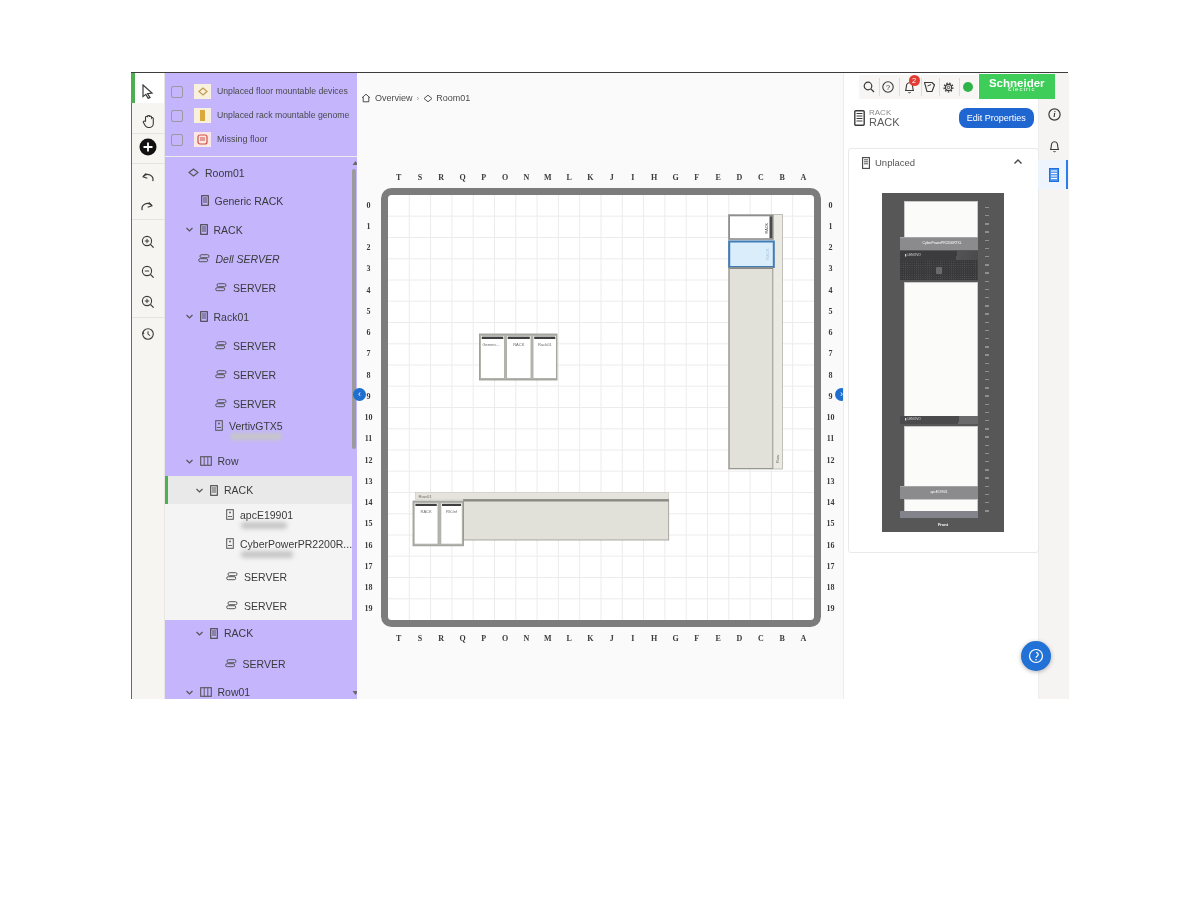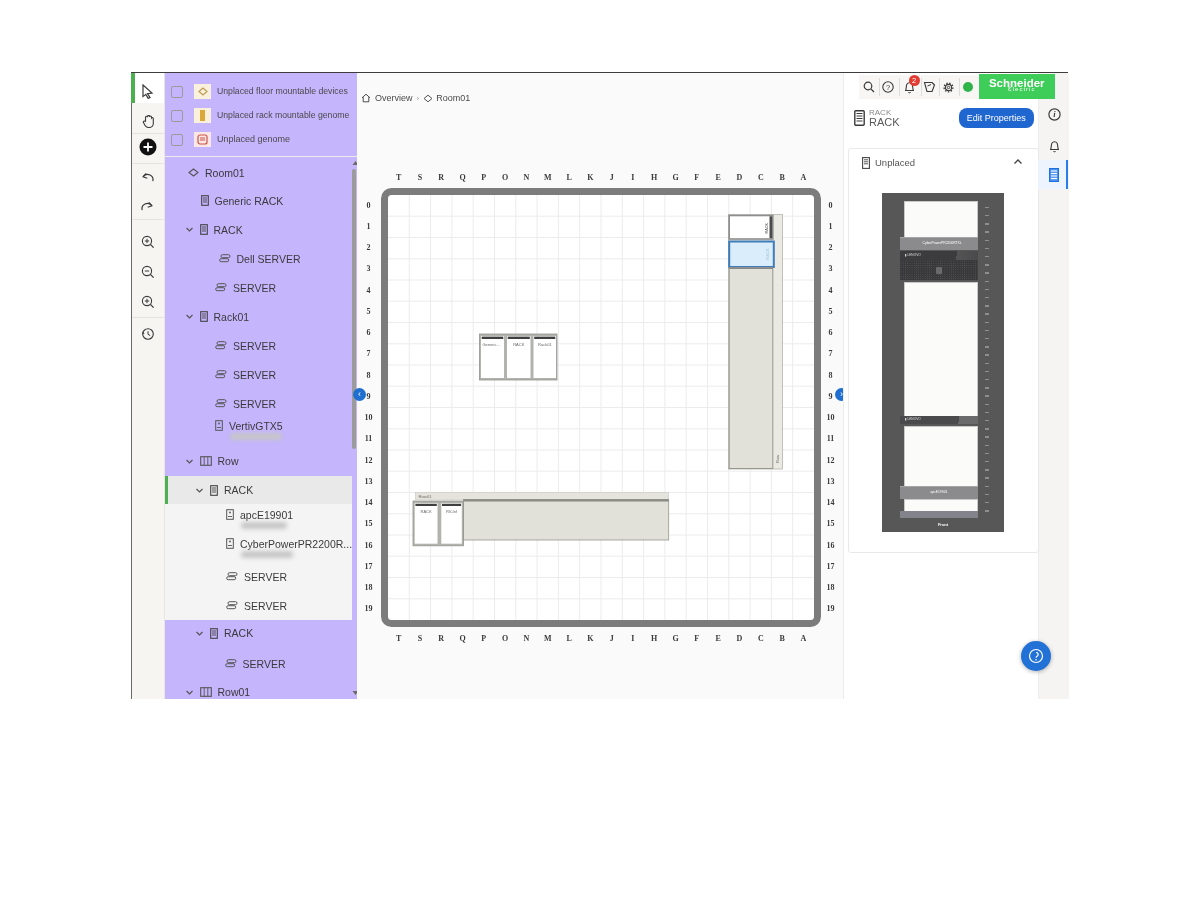--- a/index.html
+++ b/index.html
@@ -90,21 +90,21 @@
   <div class="abs" style="left:29.5px;top:34.5px;width:17px;height:15px;background:#faf1dc;"></div>
   <div class="abs" style="left:35.5px;top:36.5px;width:5px;height:11px;background:#dba839;"></div>
   <div class="abs" style="left:52.5px;top:37px;font-size:8.7px;color:#4a4a4a;">Unplaced rack mountable genome</div>
 
   <div class="abs" style="left:6px;top:61px;width:10px;height:10px;border:1.5px solid #9a9a9a;border-radius:2px;"></div>
   <div class="abs" style="left:29.5px;top:58.5px;width:17px;height:15px;background:#fbe7e4;"></div>
   <svg class="abs" style="left:32.5px;top:60.5px;" width="11" height="11" viewBox="0 0 11 11">
     <rect x="1" y="1" width="9" height="9" rx="2" fill="none" stroke="#cf5048" stroke-width="1.2"></rect>
     <path d="M3 4 H8 M3 6 H8" stroke="#cf5048" stroke-width="1"></path>
   </svg>
-  <div class="abs" style="left:52.5px;top:61px;font-size:9px;color:#4a4a4a;">Unplaced genome</div>
+  <div class="abs" style="left:52.5px;top:61px;font-size:9px;color:#4a4a4a;">Missing floor</div>
 
   <div class="abs" style="left:0;top:83px;width:192.5px;height:1px;background:#ececec;"></div>
 
   <div class="abs" style="left:0;top:403px;width:187px;height:28px;background:#e9e9e9;"></div>
 
   <div class="abs" style="left:0;top:403px;width:3.5px;height:28px;background:#4caf50;"></div>
 
   <div class="abs" style="left:0;top:431px;width:187px;height:116px;background:#f4f4f4;"></div>
 
   <div class="trow" style="left:23.5px;top:85px;"><svg width="11" height="9" viewBox="0 0 11 9">
@@ -116,21 +116,21 @@
           <path d="M2 3 H6 M2 5 H6 M2 7 H6" stroke="#444" stroke-width="0.9"></path>
         </svg>Generic RACK</div>
 
   <div class="trow" style="left:20px;top:142px;"><svg class="chev" width="9" height="9" viewBox="0 0 9 9">
           <path d="M1.5 3 L4.5 6 L7.5 3" fill="none" stroke="#555" stroke-width="1.2"></path>
         </svg><svg width="8" height="11" viewBox="0 0 8 11">
           <rect x="0.7" y="0.7" width="6.6" height="9.6" fill="none" stroke="#444" stroke-width="1.1"></rect>
           <path d="M2 3 H6 M2 5 H6 M2 7 H6" stroke="#444" stroke-width="0.9"></path>
         </svg>RACK</div>
 
-  <div class="trow" style="left:54px;top:171px;"><svg width="12" height="9" viewBox="0 0 12 9">
+  <div class="trow" style="left:33px;top:171px;font-style:italic;"><svg width="12" height="9" viewBox="0 0 12 9">
           <rect x="2" y="0.7" width="9" height="3" rx="1.5" fill="none" stroke="#555" stroke-width="1"></rect>
           <rect x="0.7" y="4.7" width="9" height="3" rx="1.5" fill="none" stroke="#555" stroke-width="1"></rect>
         </svg>Dell SERVER</div>
 
   <div class="trow" style="left:50.5px;top:200px;"><svg width="12" height="9" viewBox="0 0 12 9">
           <rect x="2" y="0.7" width="9" height="3" rx="1.5" fill="none" stroke="#555" stroke-width="1"></rect>
           <rect x="0.7" y="4.7" width="9" height="3" rx="1.5" fill="none" stroke="#555" stroke-width="1"></rect>
         </svg>SERVER</div>
 
   <div class="trow" style="left:20px;top:229px;"><svg class="chev" width="9" height="9" viewBox="0 0 9 9">

